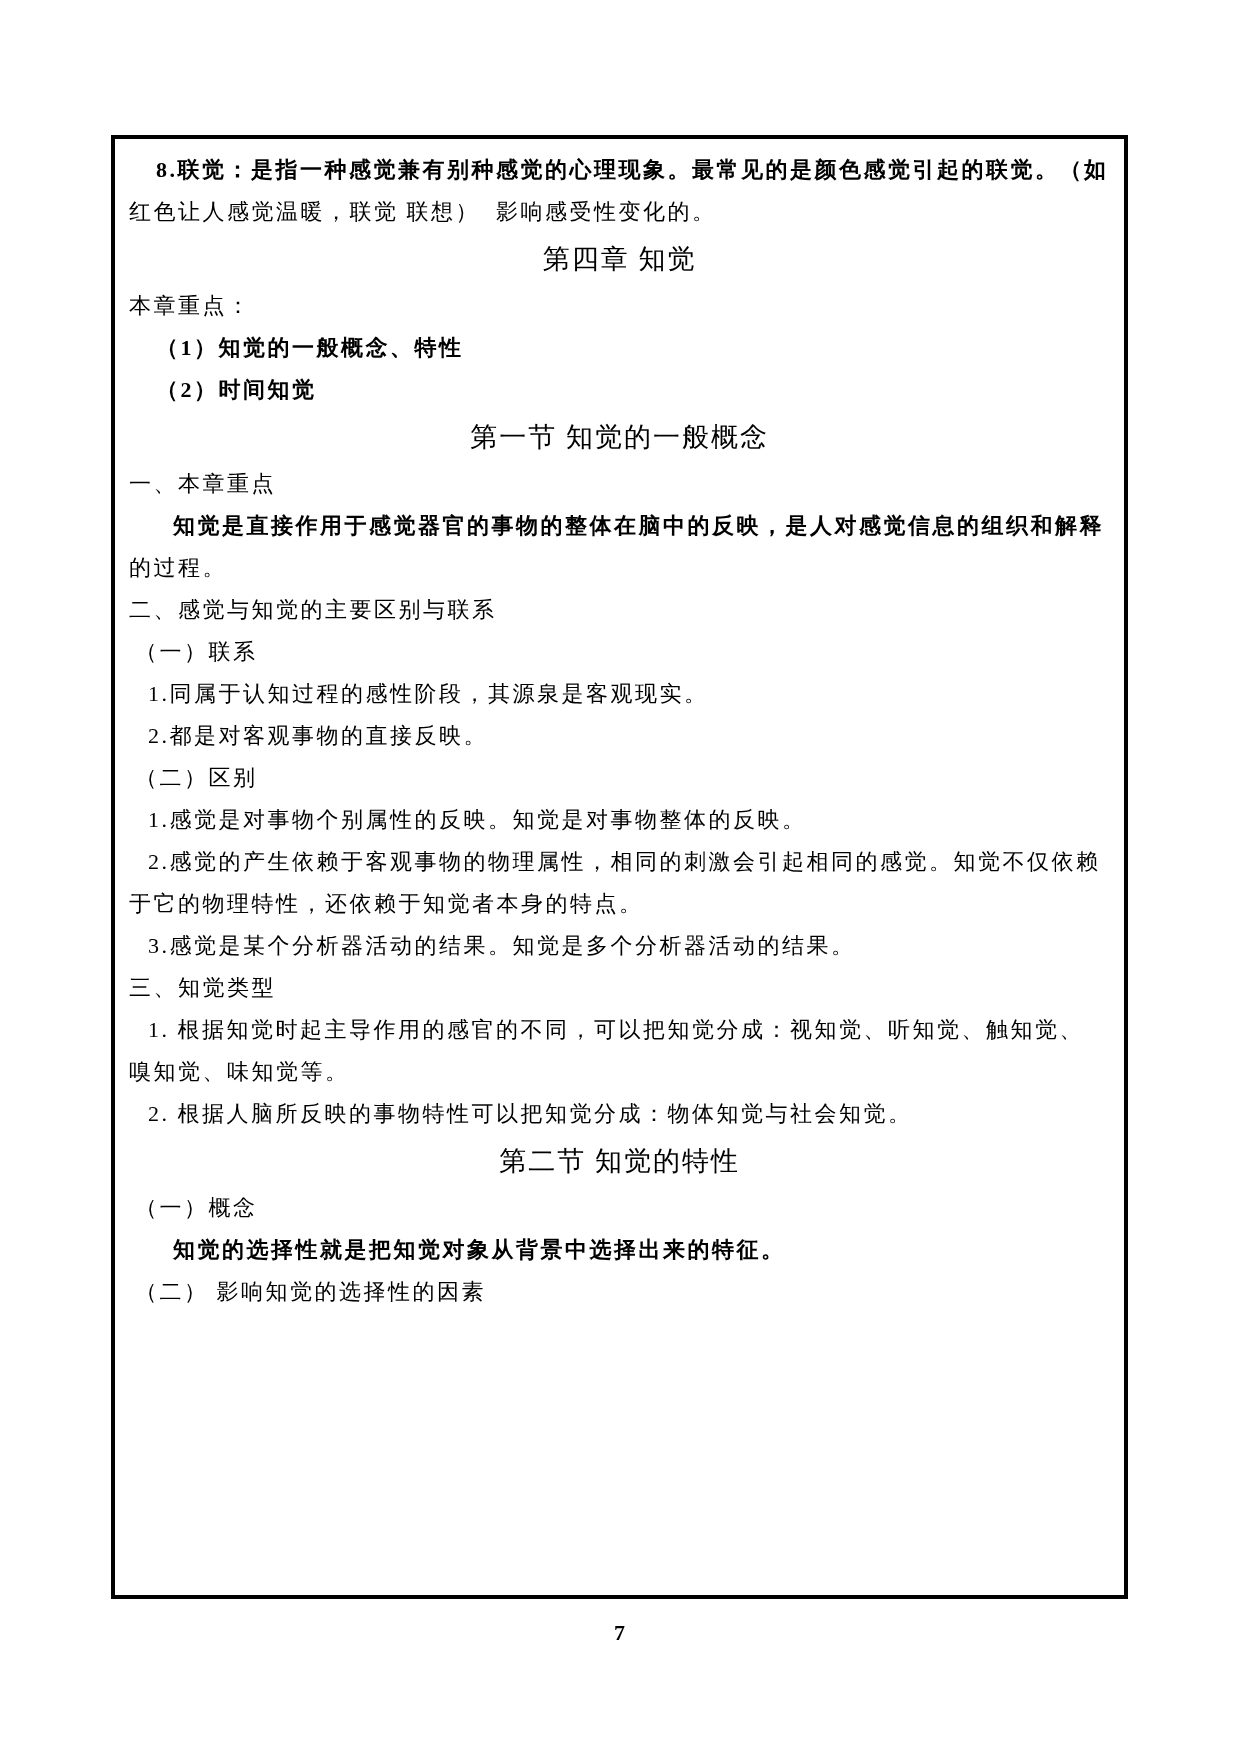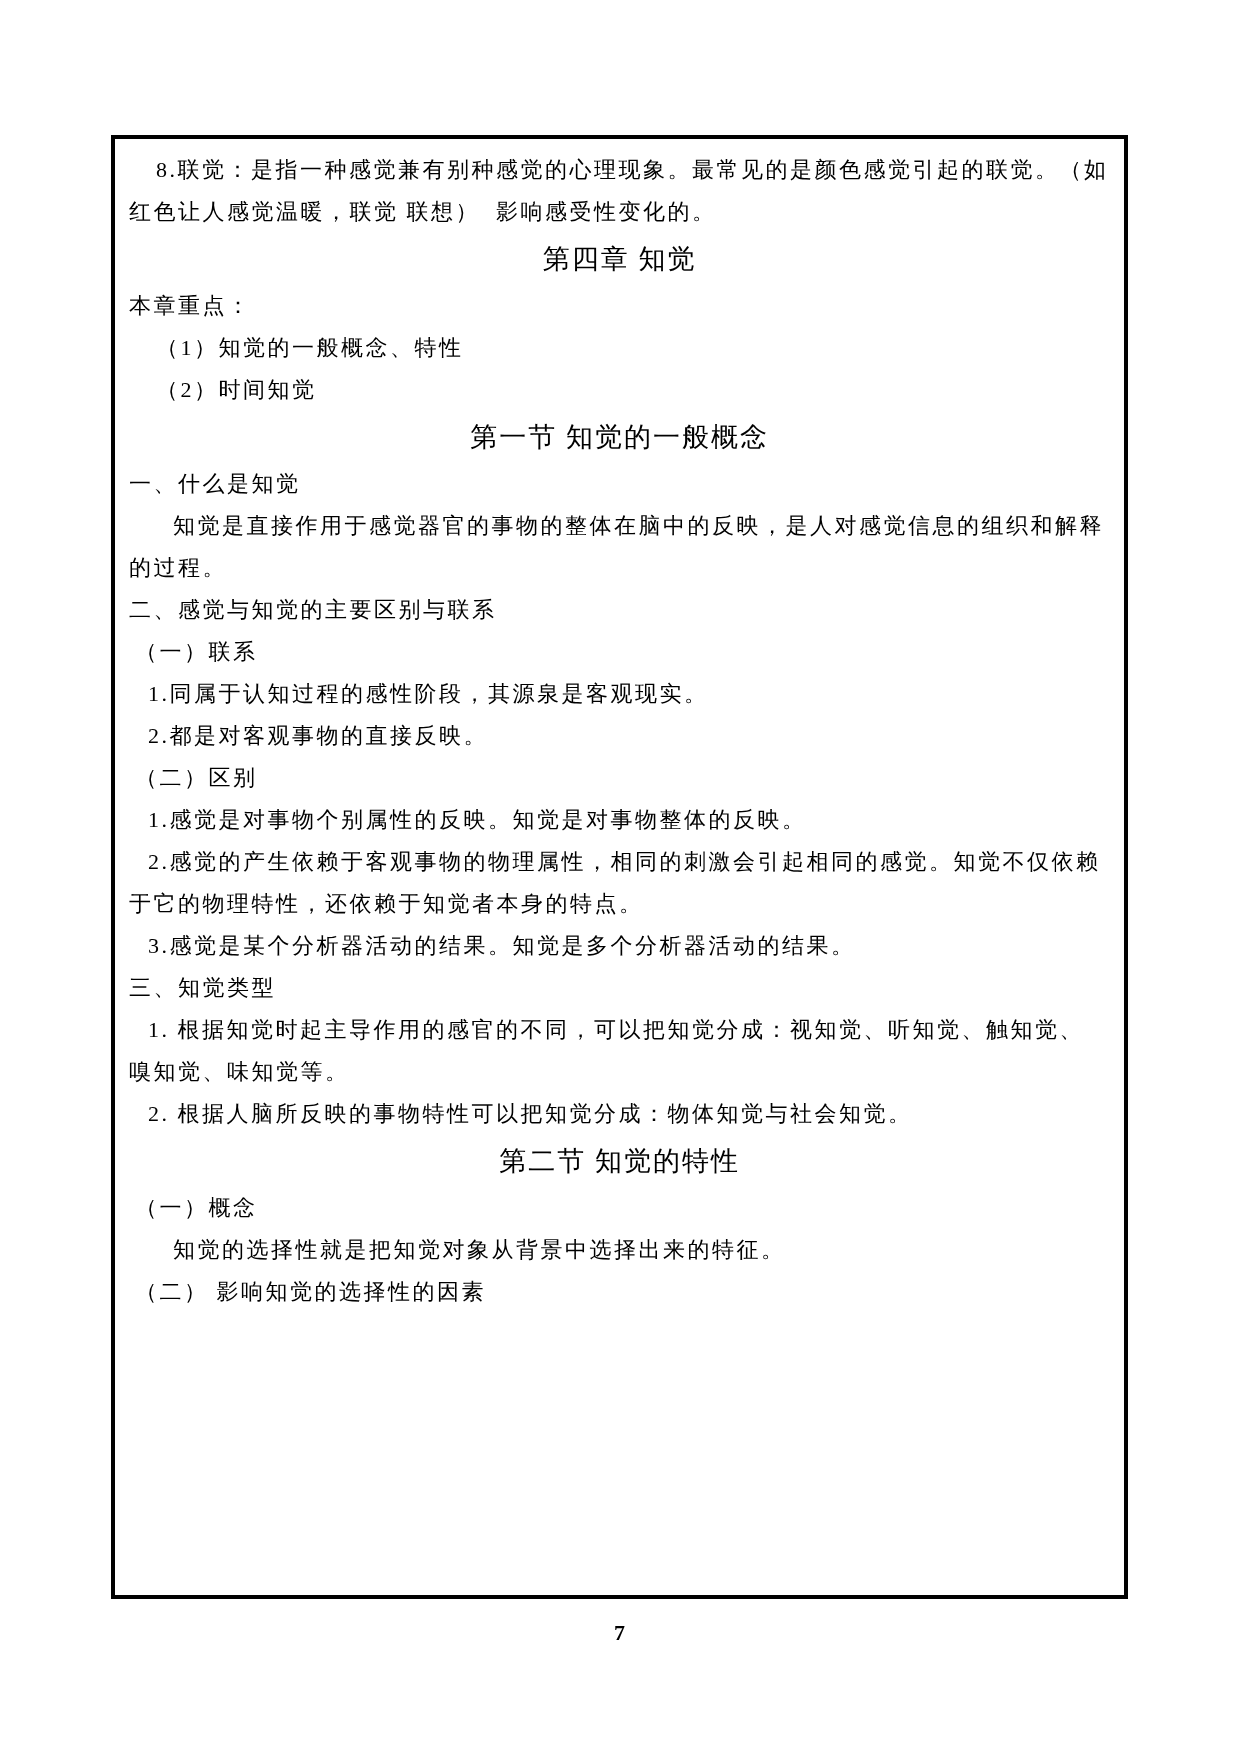--- a/index.html
+++ b/index.html
@@ -20,22 +20,22 @@
     background: #ffffff;
   }
   .line {
     font-size: 22px;
     line-height: 42px;
     letter-spacing: 2.5px;
     white-space: pre;
   }
   .ind-xs { padding-left: 6px;  }
   .ind-sm { padding-left: 19px; }
-  .ind-md { padding-left: 27px; }
-  .ind-lg { padding-left: 44px; }
+  .ind-md { padding-left: 27px; font-weight: bold; }
+  .ind-lg { padding-left: 44px; font-weight: bold; }
   .h-chapter, .h-section {
     text-align: center;
     font-weight: normal;
     font-size: 27px;
     line-height: 52px;
     letter-spacing: 2px;
     white-space: pre;
   }
   .pagenum {
     position: absolute;
@@ -51,21 +51,21 @@
 <body>
 
 <div class="frame">
   <div class="line ind-md">8.联觉：是指一种感觉兼有别种感觉的心理现象。最常见的是颜色感觉引起的联觉。（如</div>
   <div class="line">红色让人感觉温暖，联觉 联想）  影响感受性变化的。</div>
   <div class="h-chapter">第四章 知觉</div>
   <div class="line">本章重点：</div>
   <div class="line ind-md">（1）知觉的一般概念、特性</div>
   <div class="line ind-md">（2）时间知觉</div>
   <div class="h-section">第一节 知觉的一般概念</div>
-  <div class="line">一、什么是知觉</div>
+  <div class="line">一、本章重点</div>
   <div class="line ind-lg">知觉是直接作用于感觉器官的事物的整体在脑中的反映，是人对感觉信息的组织和解释</div>
   <div class="line">的过程。</div>
   <div class="line">二、感觉与知觉的主要区别与联系</div>
   <div class="line ind-xs">（一）联系</div>
   <div class="line ind-sm">1.同属于认知过程的感性阶段，其源泉是客观现实。</div>
   <div class="line ind-sm">2.都是对客观事物的直接反映。</div>
   <div class="line ind-xs">（二）区别</div>
   <div class="line ind-sm">1.感觉是对事物个别属性的反映。知觉是对事物整体的反映。</div>
   <div class="line ind-sm">2.感觉的产生依赖于客观事物的物理属性，相同的刺激会引起相同的感觉。知觉不仅依赖</div>
   <div class="line">于它的物理特性，还依赖于知觉者本身的特点。</div>

